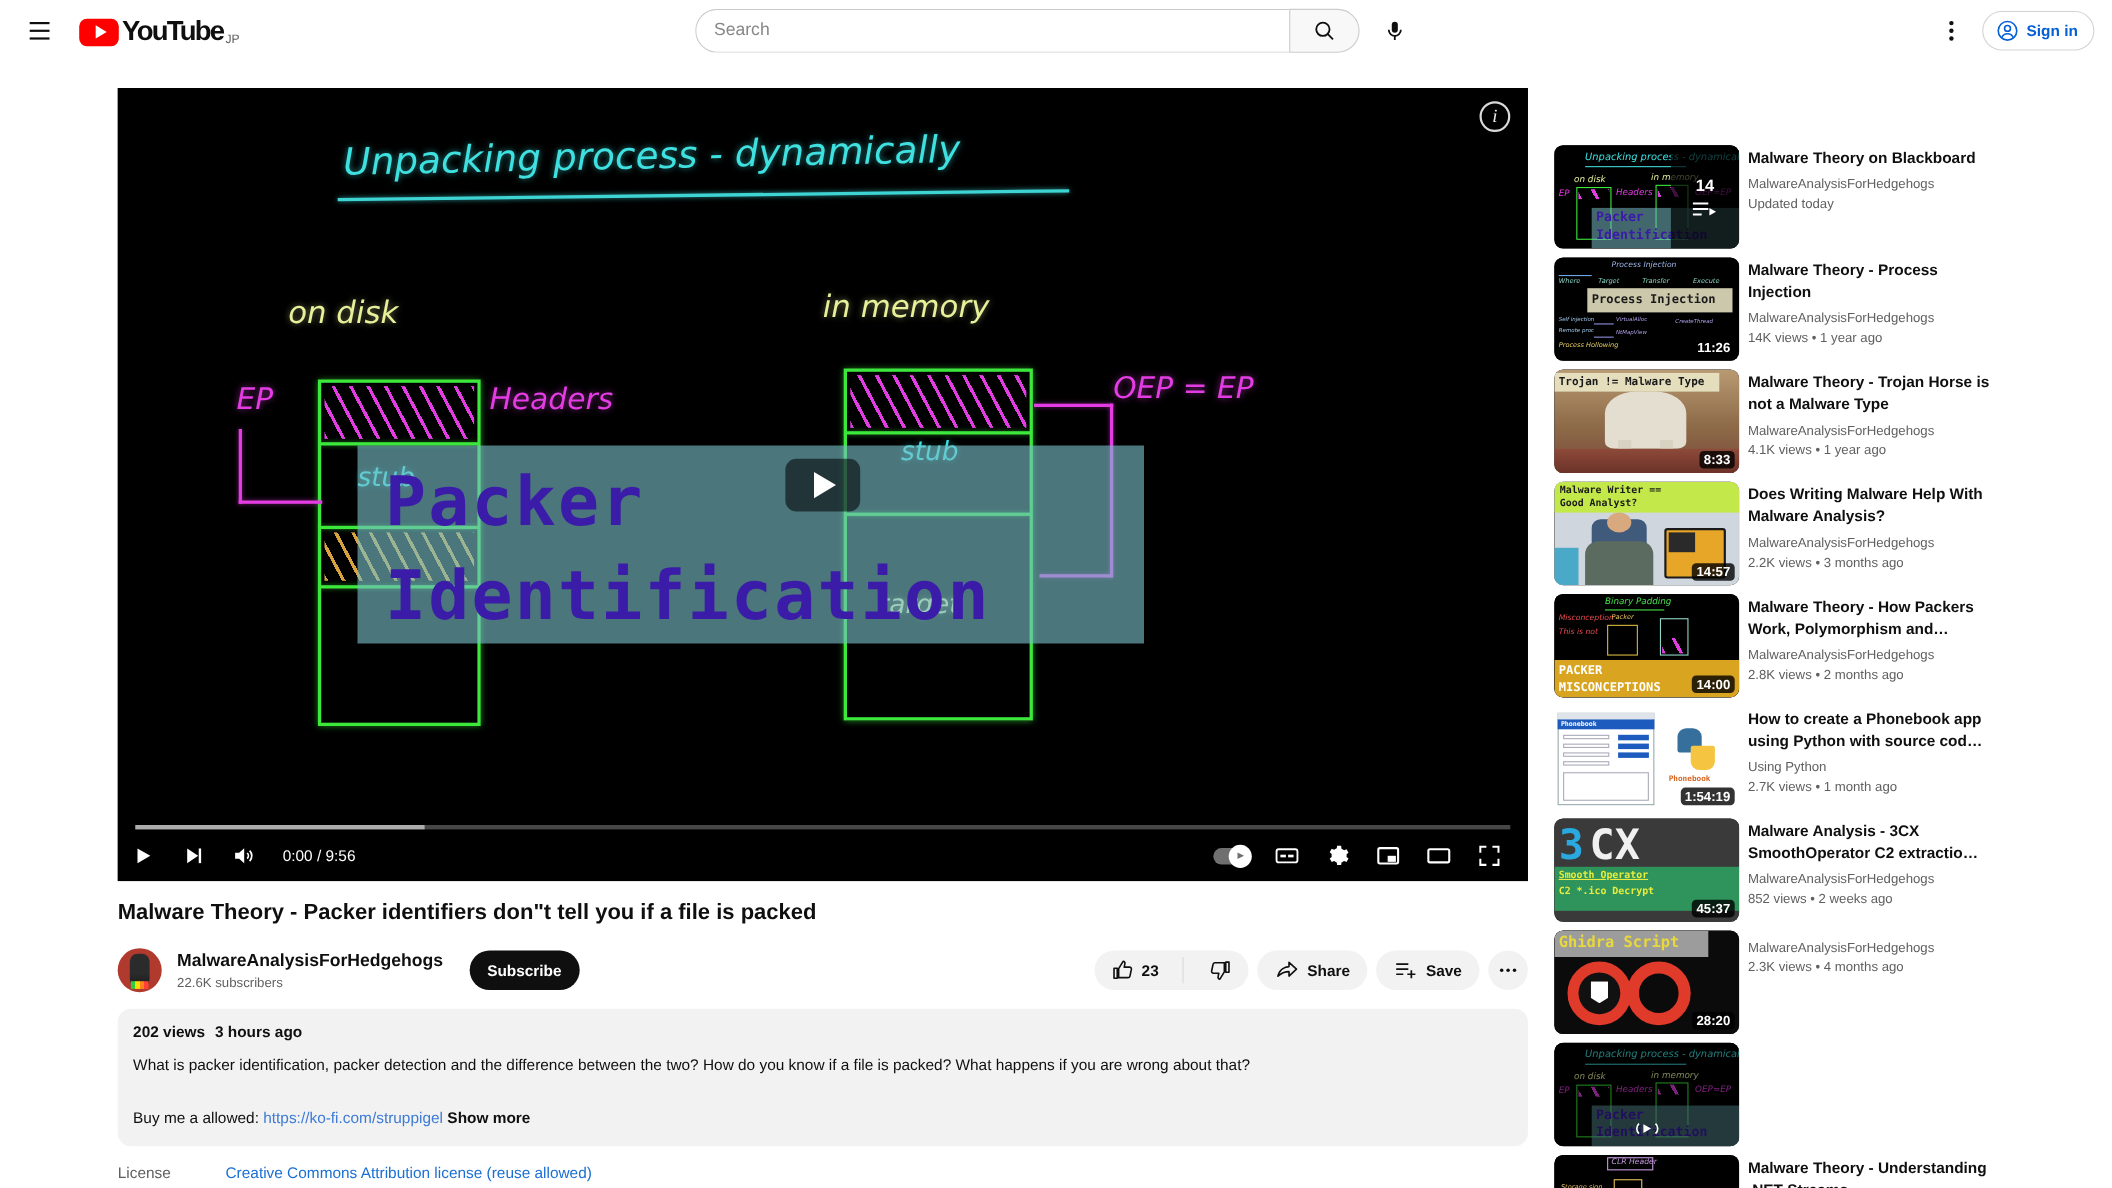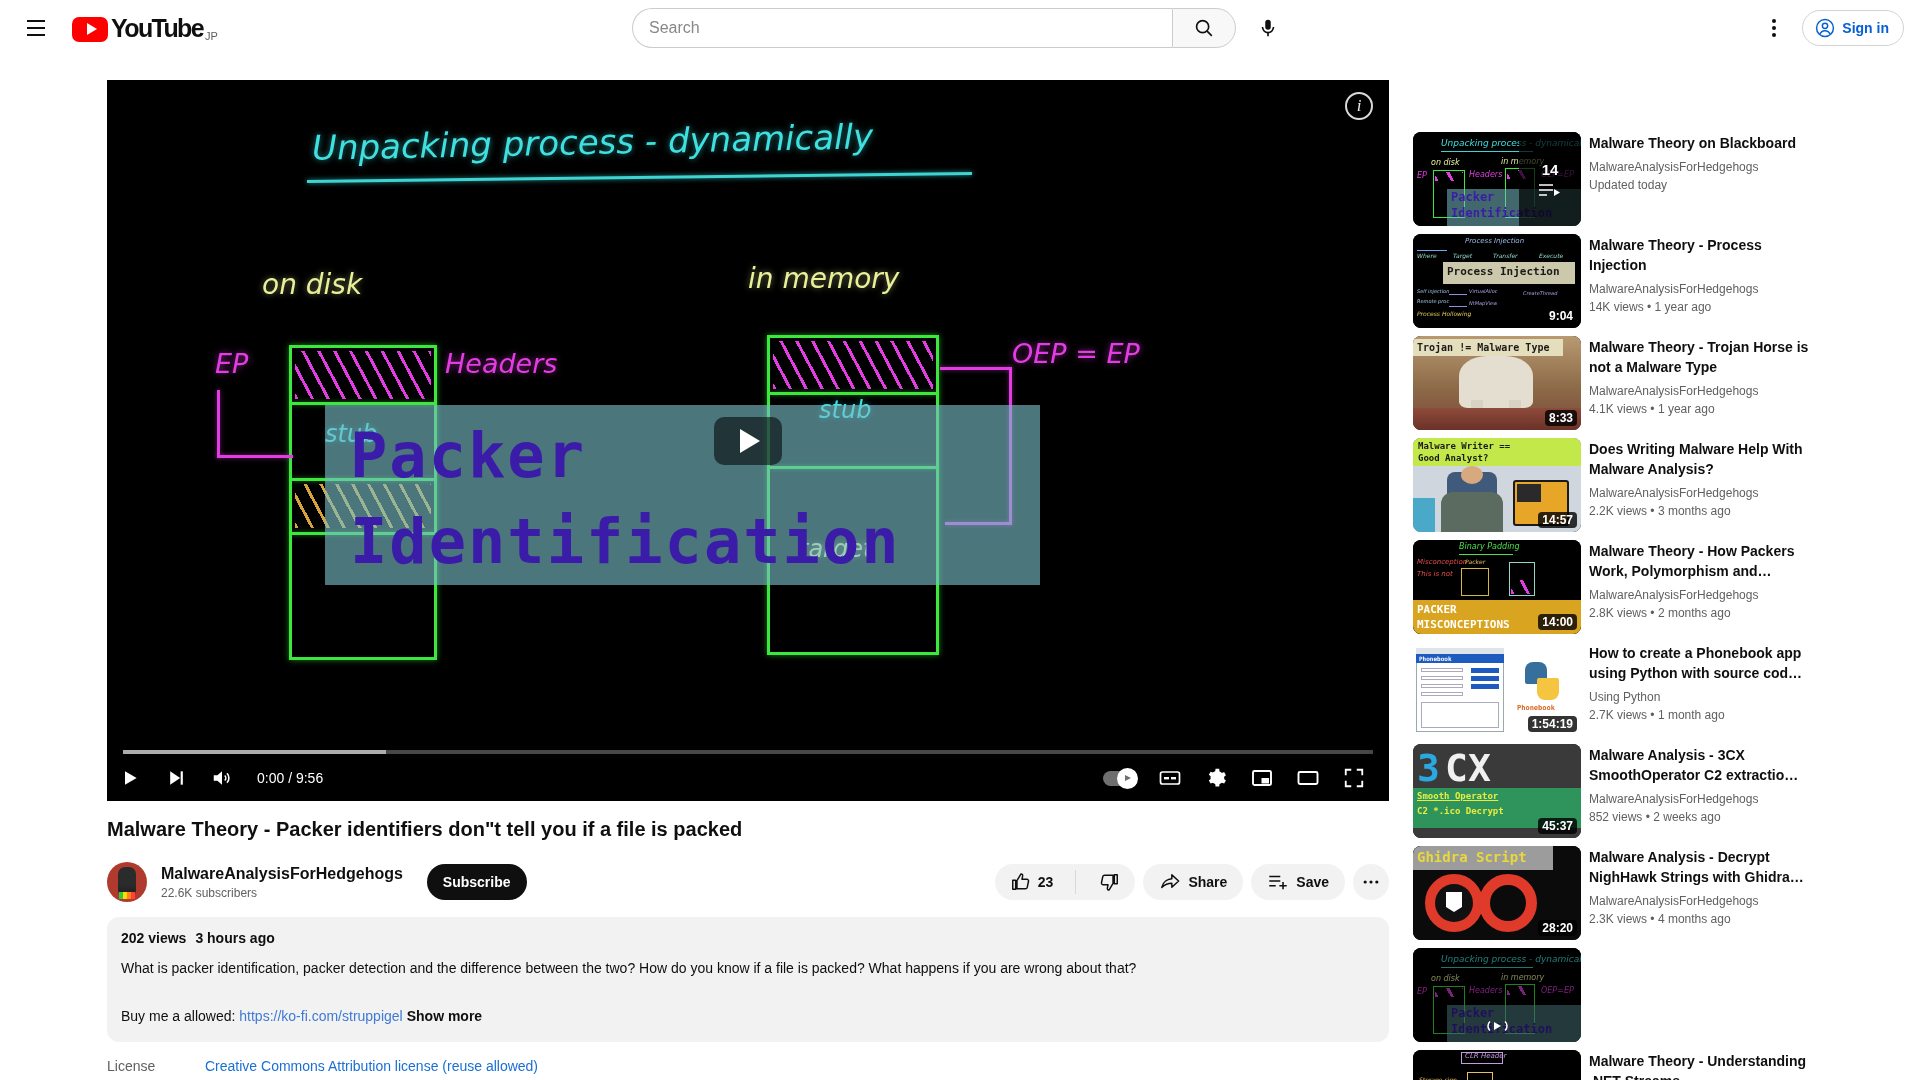--- a/index.html
+++ b/index.html
@@ -565,21 +565,21 @@
           <div class="tb-band" style="left:34px;top:31px;font-size:11px;color:#1a1a1a;">Process Injection</div>
           <div class="tb-t" style="left:4px;top:54px;font-size:5px;color:#9fc8e8;">Self injection</div>
           <div class="tb-t" style="left:4px;top:64px;font-size:5px;color:#9fc8e8;">Remote proc</div>
           <div class="tb-t" style="left:56px;top:54px;font-size:5px;color:#b0a0e8;">VirtualAlloc</div>
           <div class="tb-t" style="left:56px;top:66px;font-size:5px;color:#b0a0e8;">NtMapView</div>
           <div class="tb-t" style="left:110px;top:56px;font-size:5px;color:#b0a0e8;">CreateThread</div>
           <div class="tb-t" style="left:4px;top:76px;font-size:6px;color:#e8d060;">Process Hollowing</div>
           <div class="tb-line" style="left:36px;top:60px;width:18px;height:1px;background:#8f8fe0;"></div>
           <div class="tb-line" style="left:36px;top:72px;width:18px;height:1px;background:#8f8fe0;"></div>
         </div>
-        <div class="badge">9:04</div>
+        <div class="badge">11:26</div>
       </div>
       <div class="sec-text">
         <div class="sec-title">Malware Theory - Process Injection</div>
         <div class="sec-ch">MalwareAnalysisForHedgehogs</div>
         <div class="sec-meta">14K views  •  1 year ago</div>
       </div>
     </div>
 
     <div class="sec-item">
       <div class="thumb">
@@ -697,21 +697,20 @@
           <div style="position:absolute;left:0;top:0;width:140px;height:24px;background:rgba(176,176,176,.88);"></div>
           <div class="tb-band" style="left:4px;top:3px;font-size:14px;color:#e8d83c;">Ghidra Script</div>
           <div style="position:absolute;left:12px;top:28px;width:58px;height:58px;border:11px solid #e03a2a;border-radius:50%;"></div>
           <div style="position:absolute;left:66px;top:28px;width:58px;height:58px;border:11px solid #e03a2a;border-radius:50%;"></div>
           <div style="position:absolute;left:22px;top:38px;width:38px;height:38px;background:#111;border-radius:50%;"></div>
           <div style="position:absolute;left:33px;top:46px;width:16px;height:20px;background:#fff;clip-path:polygon(0 0,100% 0,100% 75%,50% 100%,0 75%);"></div>
         </div>
         <div class="badge">28:20</div>
       </div>
       <div class="sec-text">
-        <div class="sec-title">Malware Analysis - Decrypt NighHawk Strings with Ghidra…</div>
         <div class="sec-ch">MalwareAnalysisForHedgehogs</div>
         <div class="sec-meta">2.3K views  •  4 months ago</div>
       </div>
     </div>
 
     <div class="sec-item">
       <div class="thumb">
         <div class="tb">
           <div class="tb-t" style="left:28px;top:6px;font-size:9px;color:#3fe0e0;">Unpacking process - dynamically</div>
           <div class="tb-line" style="left:28px;top:19px;width:92px;height:1px;background:#3fd4d4;"></div>

